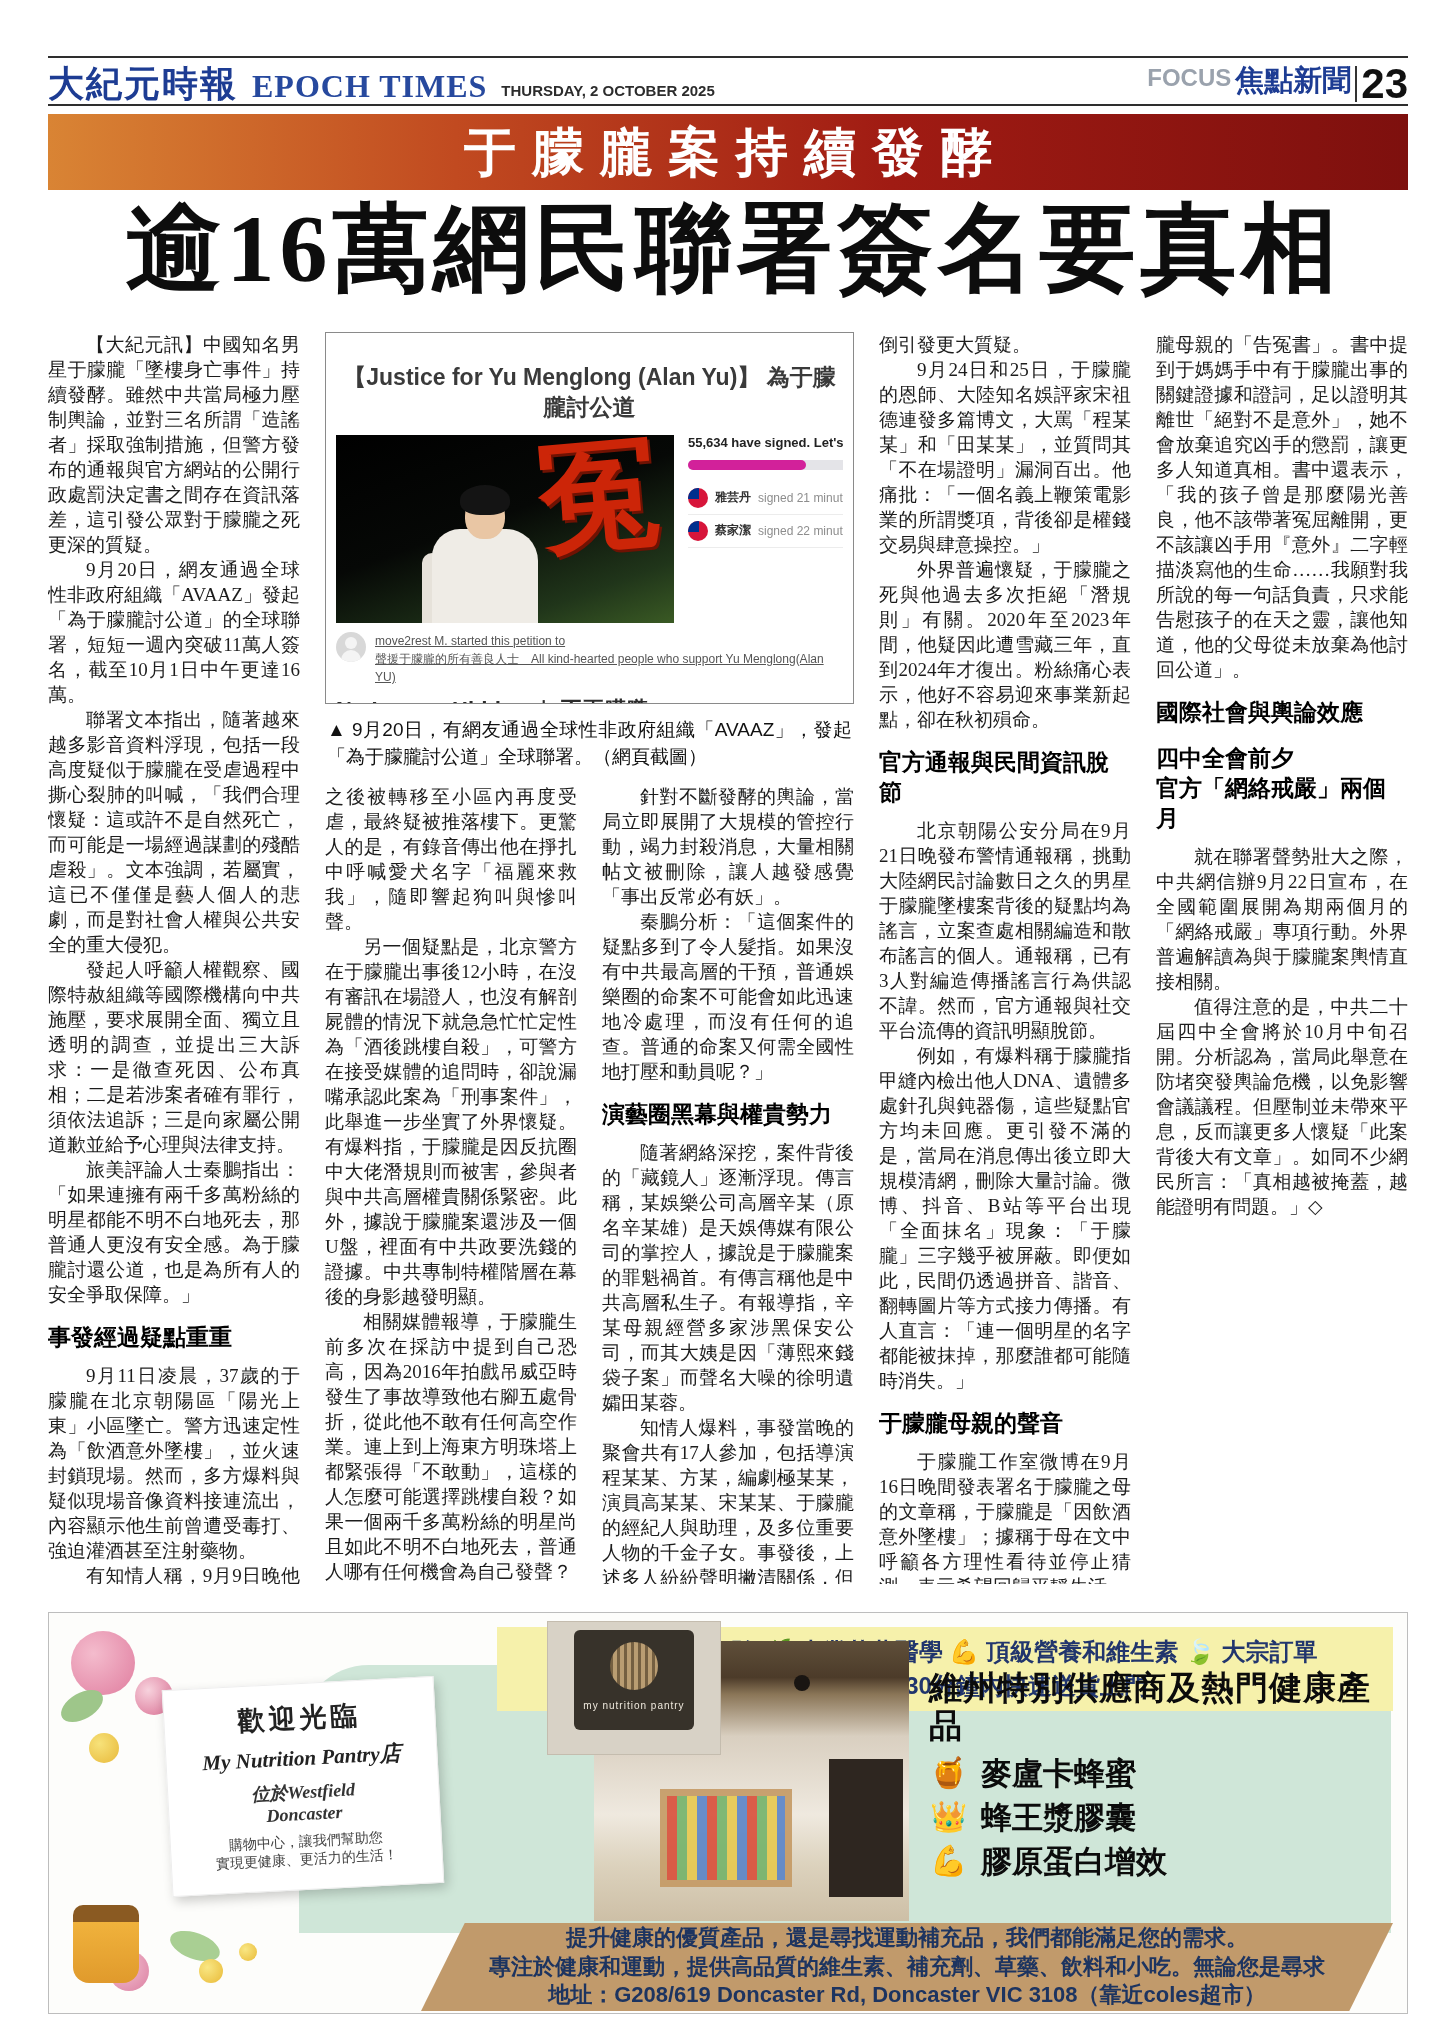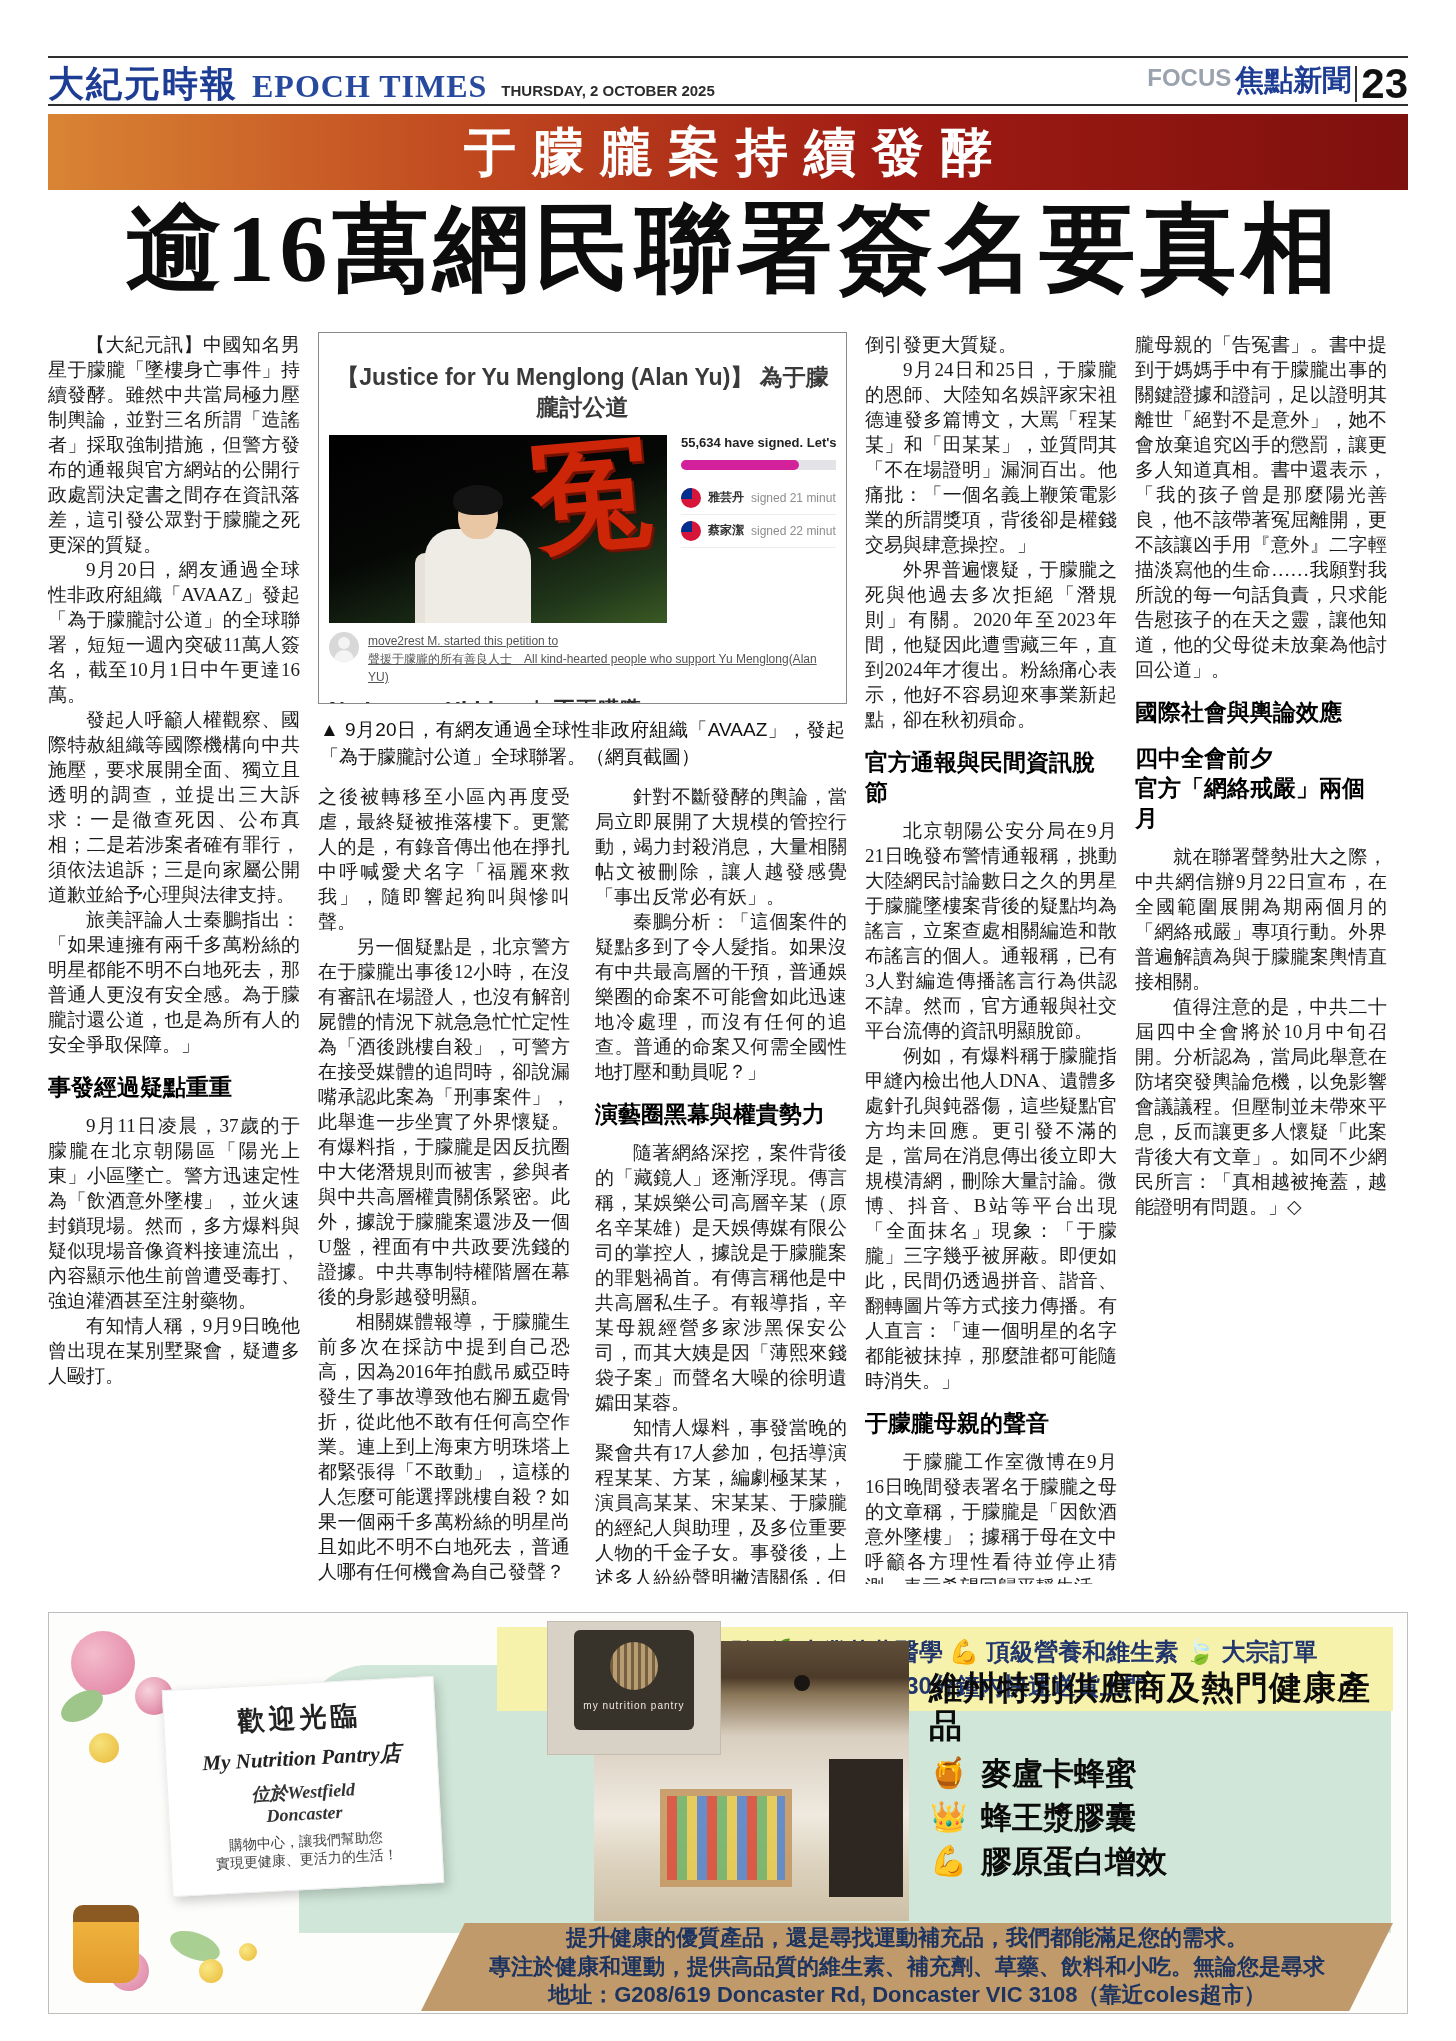--- a/index.html
+++ b/index.html
@@ -19,21 +19,21 @@
   .pageno{font-family:"Liberation Sans",sans-serif;font-weight:700;font-size:42px;color:#111;line-height:.85;}
   
   .kicker{position:absolute;left:48px;right:48px;top:114px;height:76px;
           background:linear-gradient(90deg,#d98434 0%,#c14a20 30%,#a01b13 62%,#7e100e 100%);
           display:flex;align-items:center;justify-content:center;}
   .kicker span{font-family:"Liberation Sans",sans-serif;color:#fff;font-weight:900;font-size:52px;letter-spacing:16px;text-indent:16px;line-height:1;}
   
   .headline{position:absolute;left:48px;right:36px;top:196px;text-align:center;font-weight:900;
             font-size:96px;line-height:1.1;letter-spacing:5px;color:#0d0d0d;white-space:nowrap;}
   
-  .bodyarea{position:absolute;left:48px;top:332px;width:1360px;height:1252px;display:flex;gap:18px;overflow:hidden;}
+  .bodyarea{position:absolute;left:48px;top:332px;width:1360px;height:1252px;display:flex;gap:25px;overflow:hidden;}
   .col{width:252px;flex:0 0 252px;}
   .colwrap{width:529px;flex:0 0 529px;}
   .col p,.caption{margin:0;}
   .col p{font-size:19px;line-height:25px;text-align:justify;color:#1c1c1c;}
   p.ind{text-indent:2em;}
   .col h3{font-family:"Liberation Sans",sans-serif;font-size:23px;font-weight:900;margin:16px 0 10px;color:#000;line-height:1.3;}
   .h-multi{white-space:pre-line;}
   
   .figure{border:1px solid #8a8a8a;height:372px;background:#fff;padding:28px 10px;box-sizing:border-box;overflow:hidden;}
   .fig-title{font-family:"Liberation Sans",sans-serif;font-weight:700;font-size:23px;color:#3a3a3a;text-align:center;line-height:1.3;margin:2px 6px 12px;}
@@ -132,20 +132,21 @@
     <span>于朦朧案持續發酵</span>
   </div>
 
   <div class="headline">逾16萬網民聯署簽名要真相</div>
 
   <div class="bodyarea">
 
     <div class="col">
       <p class="ind">【大紀元訊】中國知名男星于朦朧「墜樓身亡事件」持續發酵。雖然中共當局極力壓制輿論，並對三名所謂「造謠者」採取強制措施，但警方發布的通報與官方網站的公開行政處罰決定書之間存在資訊落差，這引發公眾對于朦朧之死更深的質疑。</p>
       <p class="ind">9月20日，網友通過全球性非政府組織「AVAAZ」發起「為于朦朧討公道」的全球聯署，短短一週內突破11萬人簽名，截至10月1日中午更達16萬。</p>
+      <p class="ind">聯署文本指出，隨著越來越多影音資料浮現，包括一段高度疑似于朦朧在受虐過程中撕心裂肺的叫喊，「我們合理懷疑：這或許不是自然死亡，而可能是一場經過謀劃的殘酷虐殺」。文本強調，若屬實，這已不僅僅是藝人個人的悲劇，而是對社會人權與公共安全的重大侵犯。</p>
       <p class="ind">發起人呼籲人權觀察、國際特赦組織等國際機構向中共施壓，要求展開全面、獨立且透明的調查，並提出三大訴求：一是徹查死因、公布真相；二是若涉案者確有罪行，須依法追訴；三是向家屬公開道歉並給予心理與法律支持。</p>
       <p class="ind">旅美評論人士秦鵬指出：「如果連擁有兩千多萬粉絲的明星都能不明不白地死去，那普通人更沒有安全感。為于朦朧討還公道，也是為所有人的安全爭取保障。」</p>
       <h3>事發經過疑點重重</h3>
       <p class="ind">9月11日凌晨，37歲的于朦朧在北京朝陽區「陽光上東」小區墜亡。警方迅速定性為「飲酒意外墜樓」，並火速封鎖現場。然而，多方爆料與疑似現場音像資料接連流出，內容顯示他生前曾遭受毒打、強迫灌酒甚至注射藥物。</p>
       <p class="ind">有知情人稱，9月9日晚他曾出現在某別墅聚會，疑遭多人毆打。</p>
     </div>
 
     <div class="colwrap">
       <div class="figure">
         <div class="fig-title">【Justice for Yu Menglong (Alan Yu)】 為于朦朧討公道</div>

